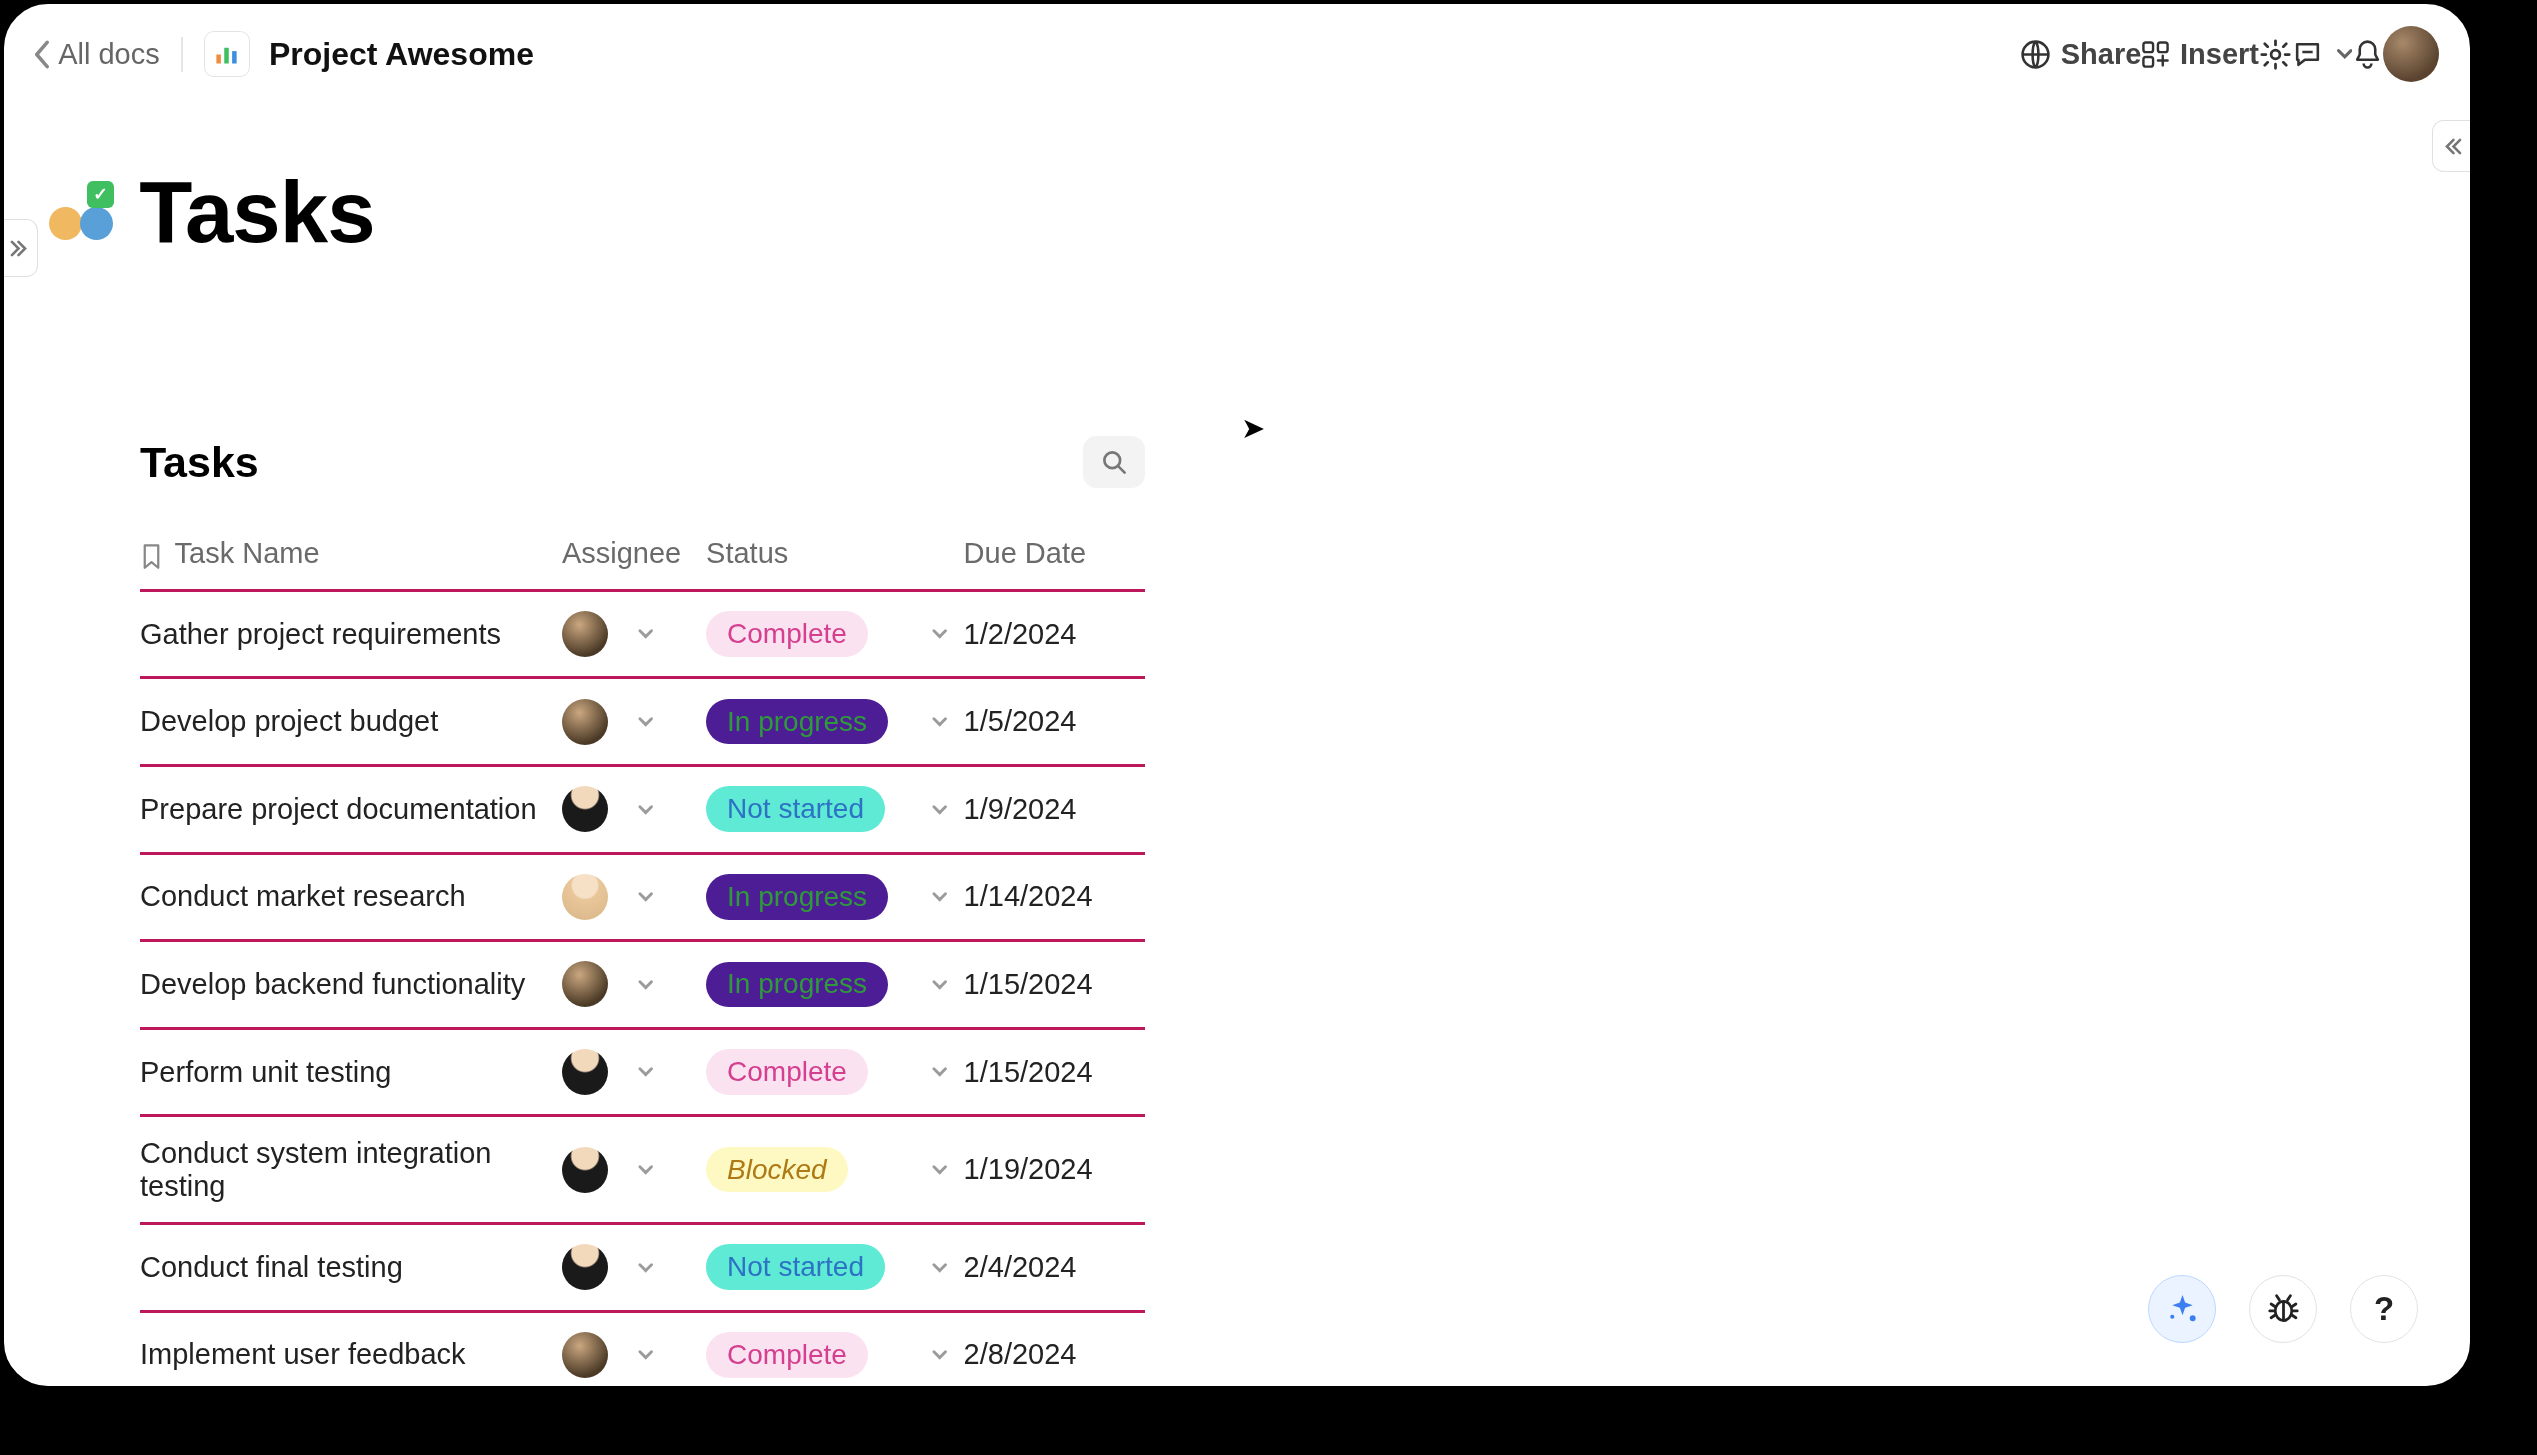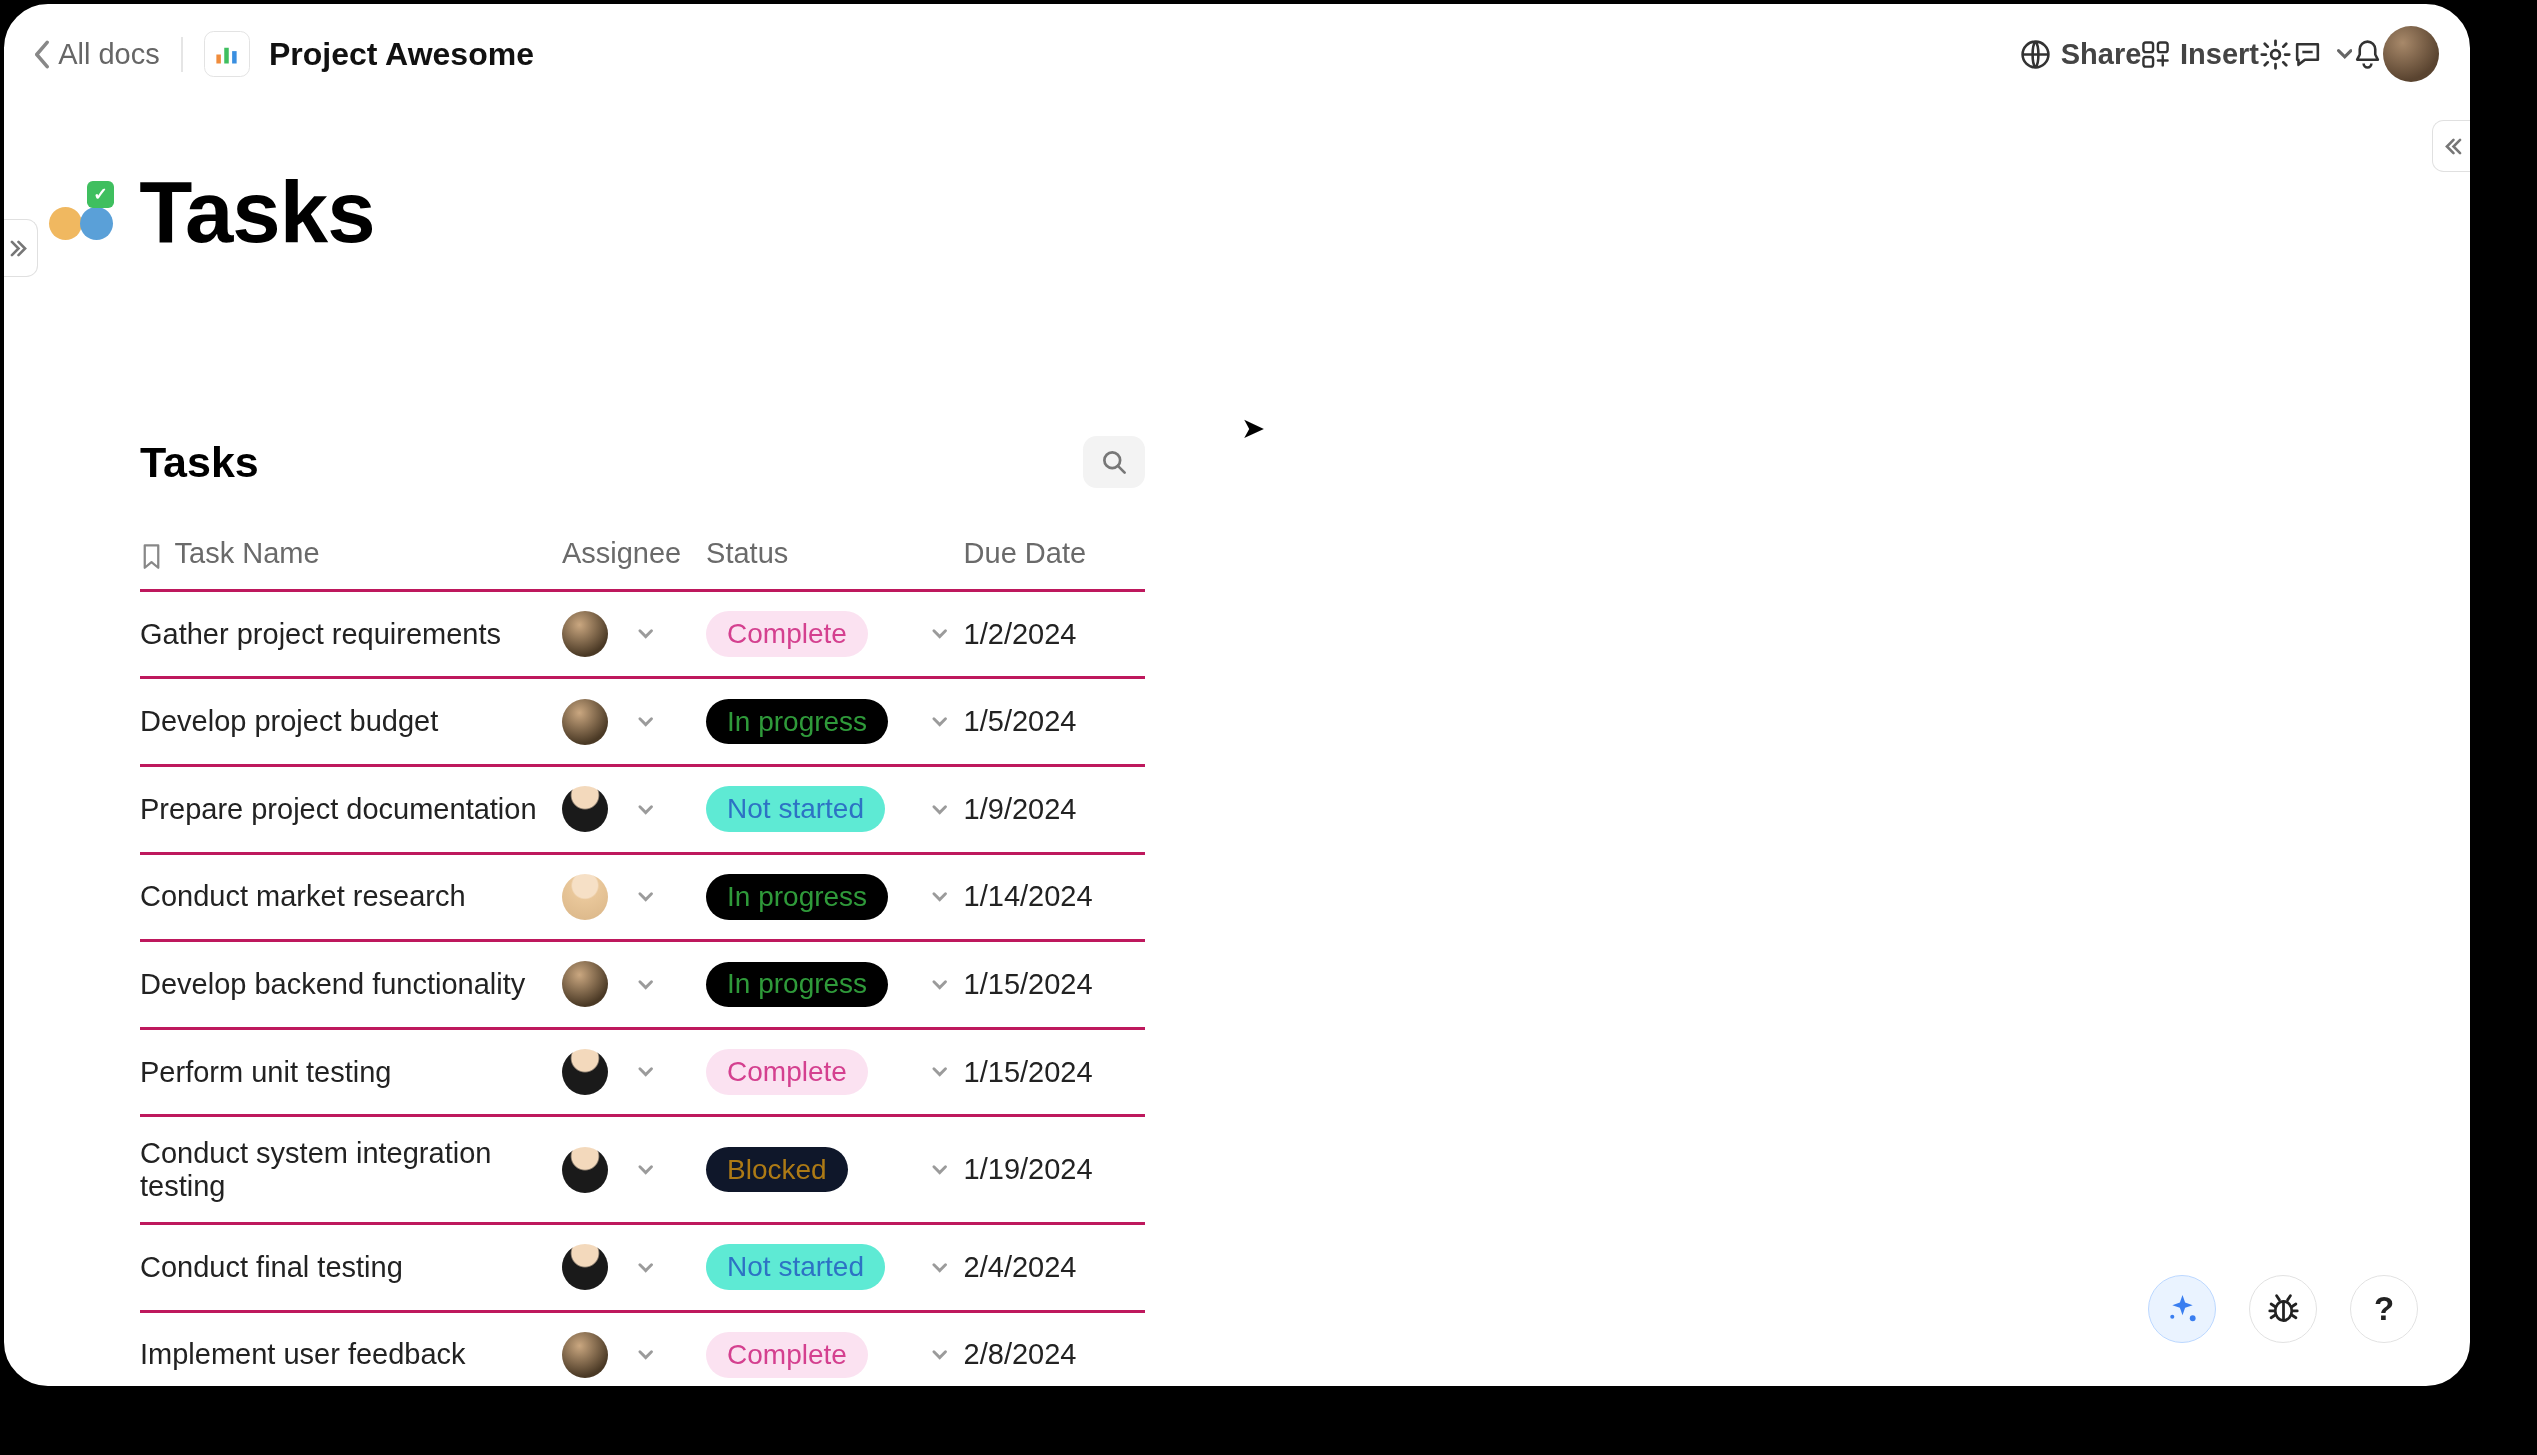--- a/index.html
+++ b/index.html
@@ -137,23 +137,23 @@
   .av-b { background: radial-gradient(circle at 50% 20%, #f3d9bc 30%, #1a1a1a 34%); }
   .av-c { background: radial-gradient(circle at 50% 25%, #f6e0c6 30%, #e9c79a 34%, #d9b587); }
   .chev-sm { color:#9b9b9b; cursor:pointer; }
   .status-cell { display:flex; align-items:center; gap:23px;justify-content:space-between; }
   .pill {
     display:inline-flex; align-items:center;
     padding: 6.8px 21px; border-radius: 965px;
     font-size: 28px; font-weight: 500;
   }
   .pill-complete   { background:#fbe2f1; color:#d4408f; }
-  .pill-inprogress { background:#000000; color:#2f9a3a; }
+  .pill-inprogress { background:#4c1d95; color:#2f9a3a; }
   .pill-notstarted { background:#5eead4; color:#2d72c4; }
-  .pill-blocked    { background:#0f172a; color:#ad7a15; }
+  .pill-blocked    { background:#fef9c3; color:#ad7a15;font-style:italic; }
   
   .float-btns {
     position:absolute; right: 52px; bottom: 43px;
     display:flex; gap:33px; align-items:center;
   }
   .fab {
     width:68px; height:68px; border-radius:50%;
     background:#fff; border:1.9px solid #e2e2e2;
     display:flex;align-items:center;justify-content:center;
     cursor:pointer; font-size:33px;

